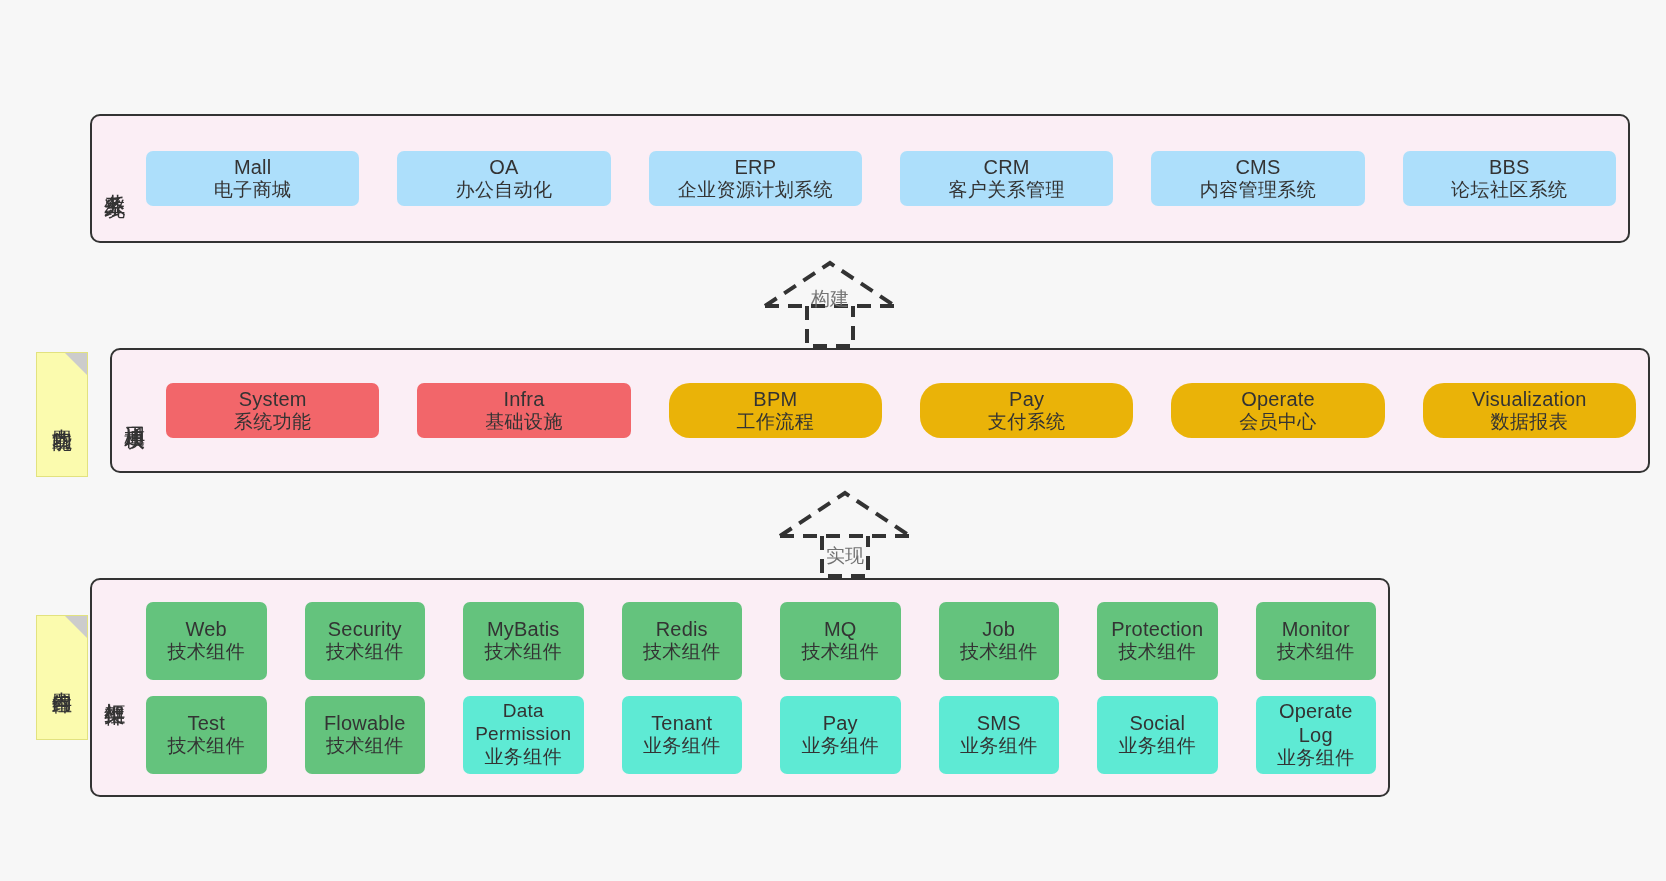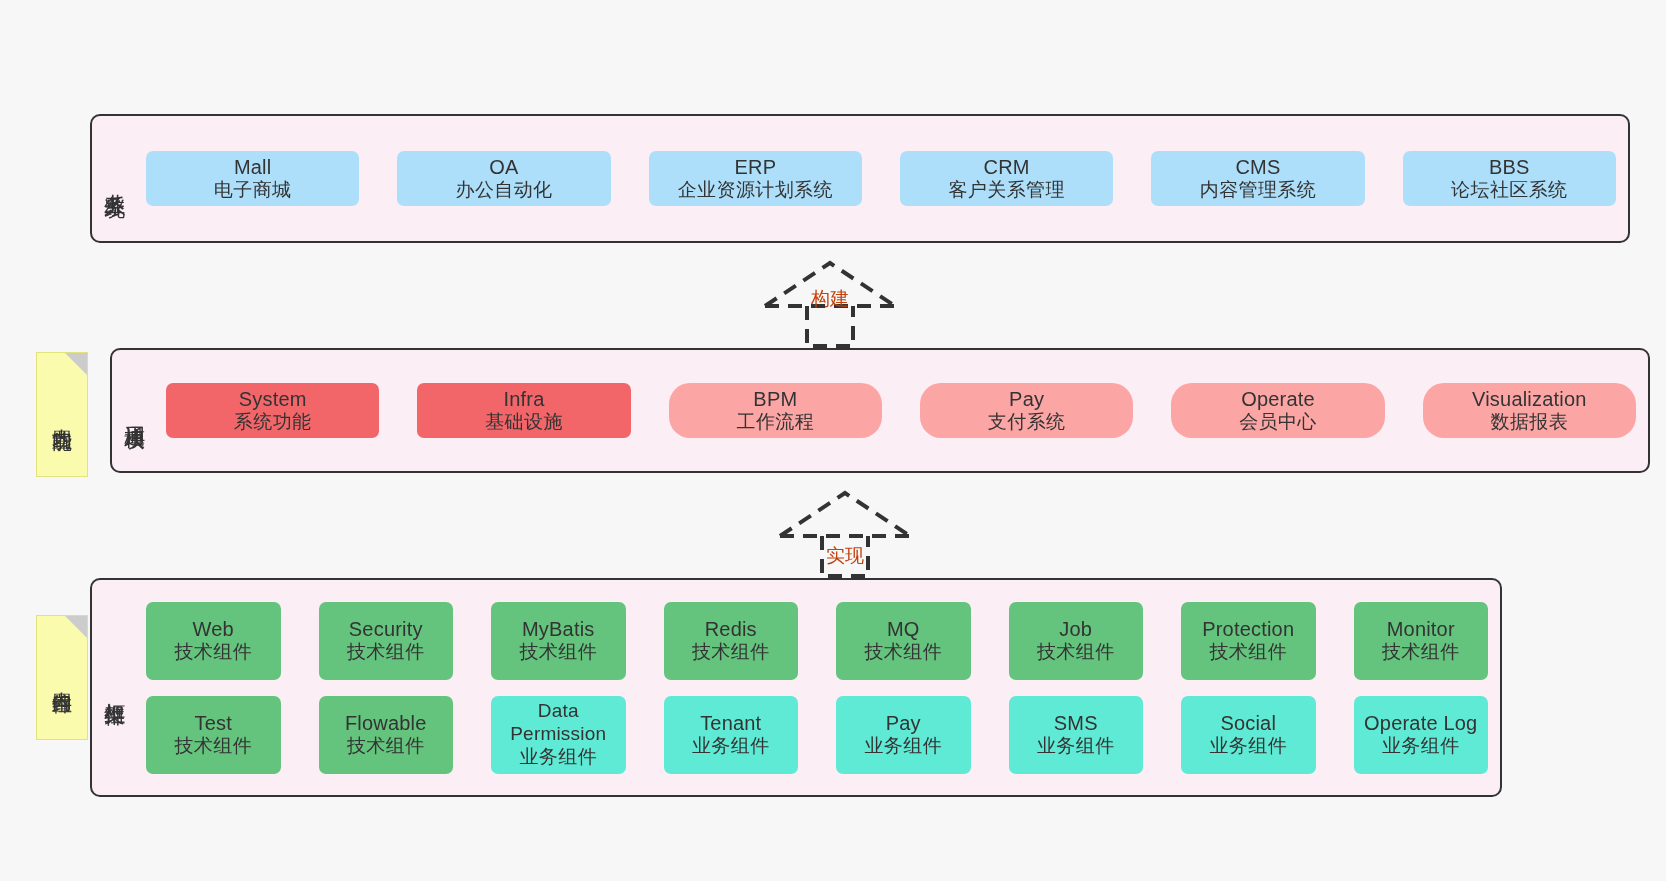--- a/index.html
+++ b/index.html
@@ -61,21 +61,21 @@
     line-height:1.2;
     box-sizing:border-box;
     padding:4px 6px;
   }
   .node .n-title{font-size:20px;letter-spacing:.2px;}
   .node .n-sub{font-size:19px;letter-spacing:.4px;}
   .node.multi .n-title{font-size:19px;}
 
   .blue{background:#addffb;}
   .red{background:#f2666a;}
-  .pink{background:#fca5a5;border-radius:21px;}
+  .pink{background:#eab308;border-radius:21px;}
   .green{background:#64c37d;}
   .lgreen{background:#5eead4;}
 
   
   .note{
     position:absolute;
     background:#fbfbae;
     border:1px solid #e2e27f;
     box-sizing:border-box;
     display:flex;
@@ -94,21 +94,21 @@
     width:0;height:0;
     border-left:22px solid transparent;
     border-top:22px solid #cccccc;
   }
 
   
   .conn{position:absolute;z-index:2;}
   .conn .lbl{
     position:absolute;
     font-size:19px;
-    color:#c2410c;
+    color:#737373;
     white-space:nowrap;
     left:50%;
     transform:translateX(-50%);
     background:transparent;
   }
 </style>
 </head>
 <body>
 
 <div class="canvas">
@@ -196,21 +196,21 @@
       <path d="M10 48 L140 48" fill="none" stroke="#333333" stroke-width="4" stroke-dasharray="14,9"></path>
       <path d="M52 48 L52 88 L98 88 L98 48" fill="none" stroke="#333333" stroke-width="4" stroke-dasharray="14,9"></path>
     </svg>
     <span class="lbl" style="top:28px;margin-top:27px;">实现</span>
   </div>
 
   <div class="note" style="left:36px;top:615px;width:52px;height:125px;">
     <span class="fold"></span>
     <span>内置组件</span>
   </div>
-  <div class="layer" style="left:90px;top:578px;width:1412px;height:219px;">
+  <div class="layer" style="left:90px;top:578px;width:1300px;height:219px;">
     <div class="layer-title">框架组件</div>
     <div class="layer-body">
 
       <div class="row" style="height:78px;">
         <div class="node green">
           <span class="n-title">Web</span>
           <span class="n-sub">技术组件</span>
         </div>
         <div class="node green">
           <span class="n-title">Security</span>

